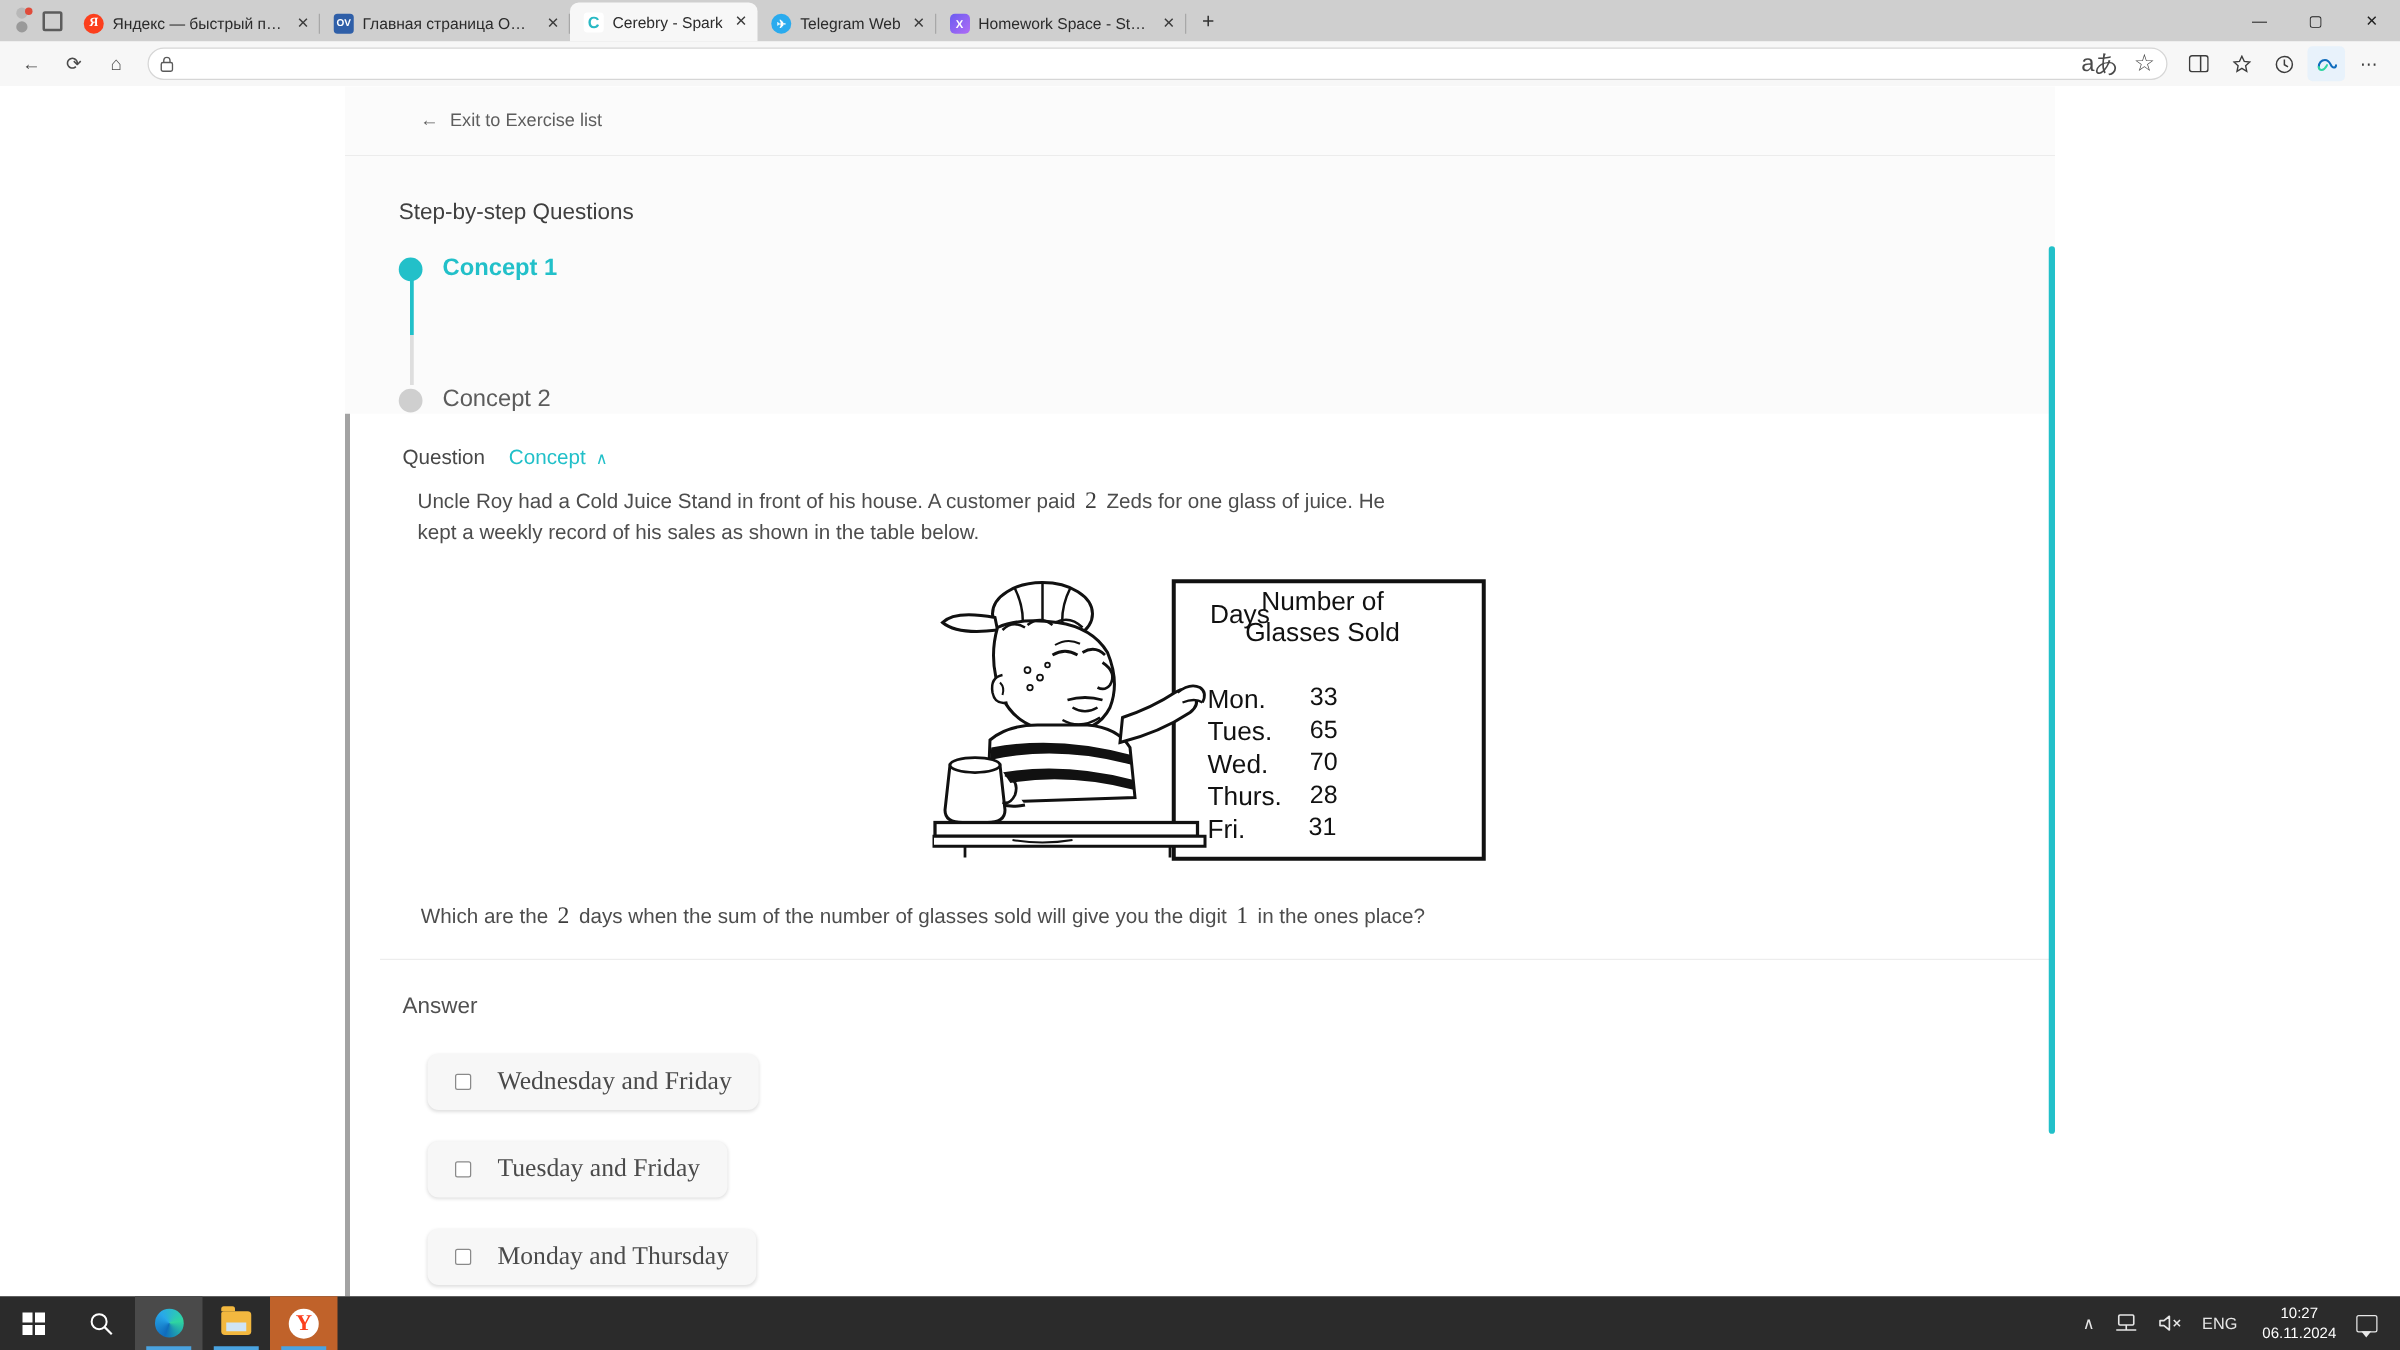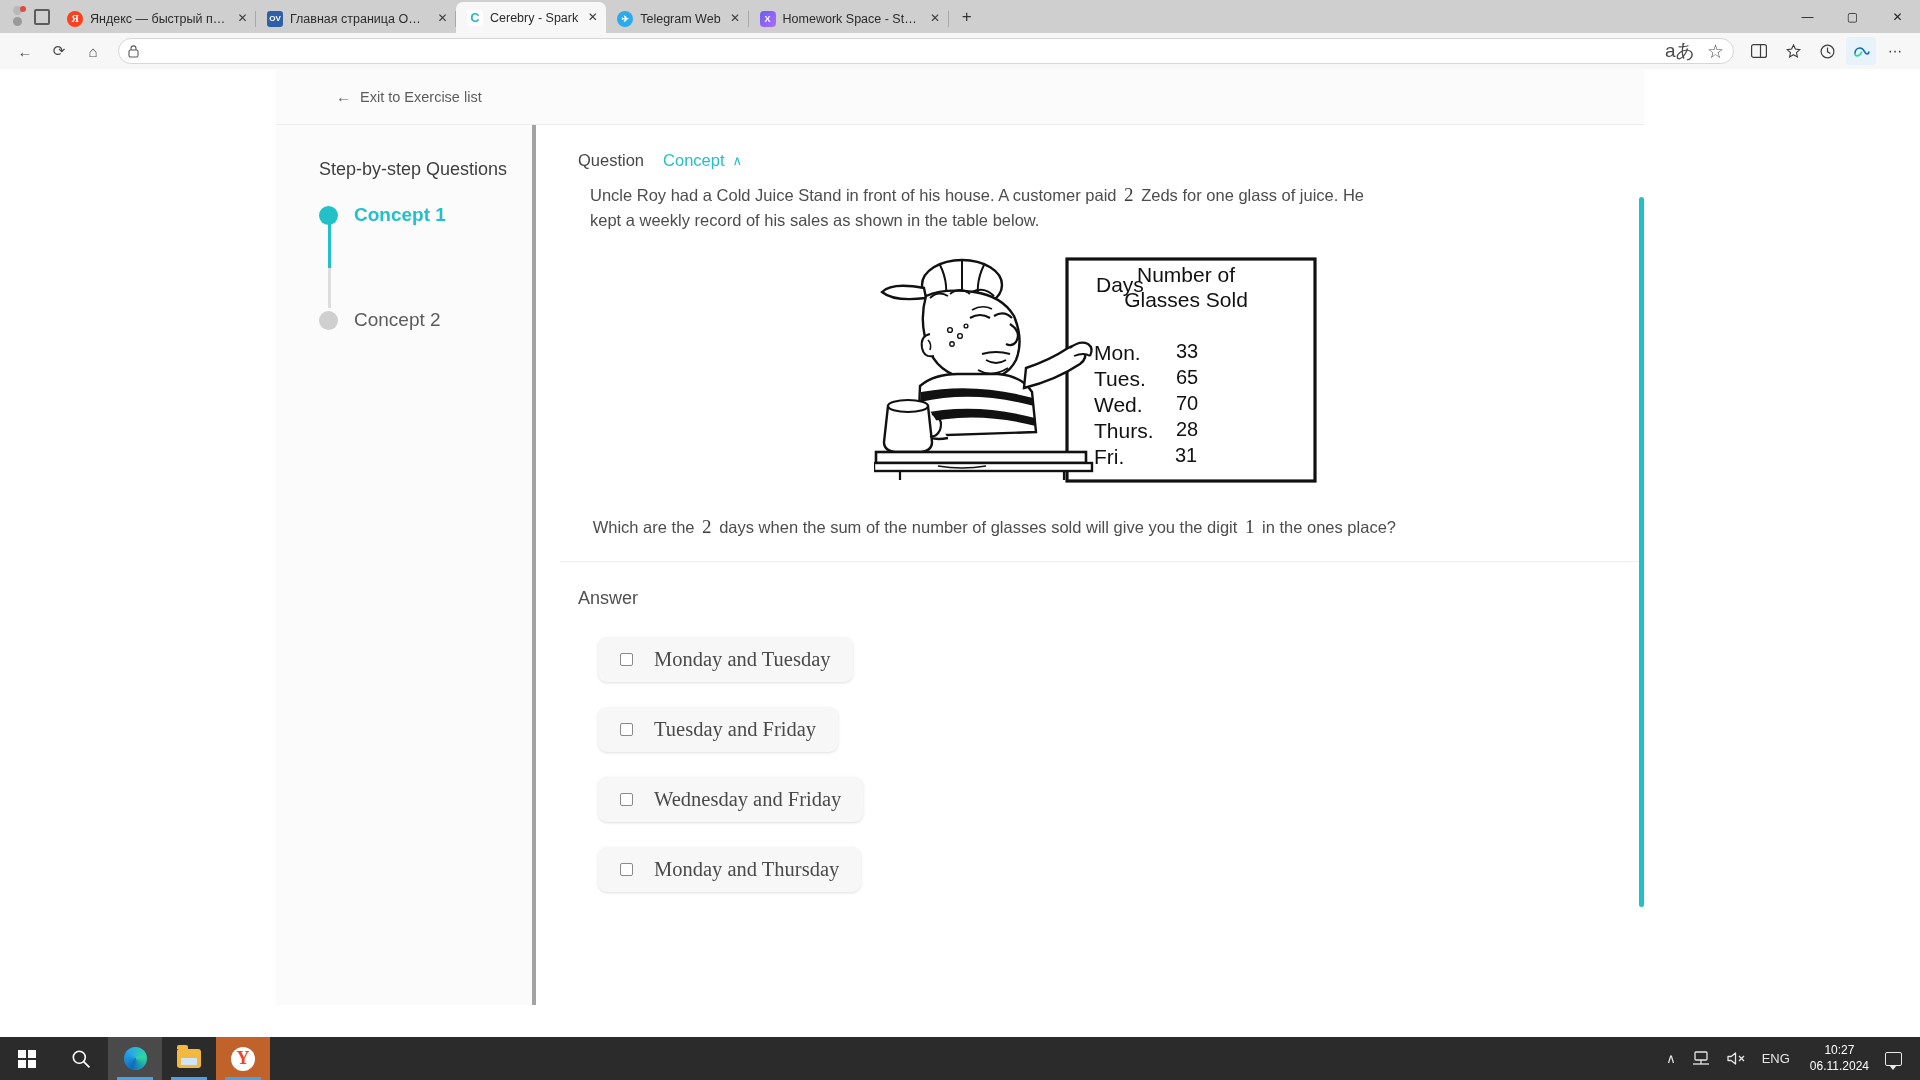--- a/index.html
+++ b/index.html
@@ -49,21 +49,21 @@
   .tbicon.copilot { background:#e8f2fb; }
 
   
   .viewport { flex:1; background:#fff; position:relative; overflow:hidden; }
   .page { position:absolute; left:276px; top:0; width:1368px; }
   .topbar { height:56px; background:#fbfbfb; border-bottom:1px solid #ececec; display:flex;
             align-items:center; padding-left:60px; }
   .exitlink { font-size:14.5px; color:#5d5d5d; display:flex; align-items:center; gap:9px; }
   .exitlink .arrow { font-size:15px; }
 
-  .body2col { display:flex; background:#fbfbfb; min-height:880px; }
+  .body2col { display:flex; background:#fbfbfb; min-height:880px;flex-direction:column; }
   .sidebar { width:256px; padding:33px 0 0 43px; flex:0 0 auto; }
   .sb-title { font-size:18px; color:#3f3f3f; line-height:1.33; }
   .stepper { margin-top:20px; position:relative; }
   .step { display:flex; align-items:flex-start; gap:16px; position:relative; height:105px; }
   .step:last-child { height:auto; }
   .dot { width:19px; height:19px; border-radius:50%; flex:0 0 auto; margin-top:4px; z-index:2; position:relative; }
   .dot.done { background:#22c0c9; }
   .dot.todo { background:#cfcfcf; }
   .line { position:absolute; left:9px; top:22px; width:3px; height:84px; }
   .line .fill { width:100%; height:52%; }
@@ -347,29 +347,25 @@
               <span class="mathnum">1</span>
               <span>in the ones place?</span>
             </div>
           </div>
 
           <div class="asection">
             <div class="alabel">Answer</div>
             <div class="options">
               <label class="option">
                 <span class="cbox"></span>
-                <span class="otext">Monday and Tuesday</span>
+                <span class="otext">Wednesday and Friday</span>
               </label>
               <label class="option">
                 <span class="cbox"></span>
                 <span class="otext">Tuesday and Friday</span>
-              </label>
-              <label class="option">
-                <span class="cbox"></span>
-                <span class="otext">Wednesday and Friday</span>
               </label>
               <label class="option">
                 <span class="cbox"></span>
                 <span class="otext">Monday and Thursday</span>
               </label>
             </div>
           </div>
 
         </div>
       </div>

